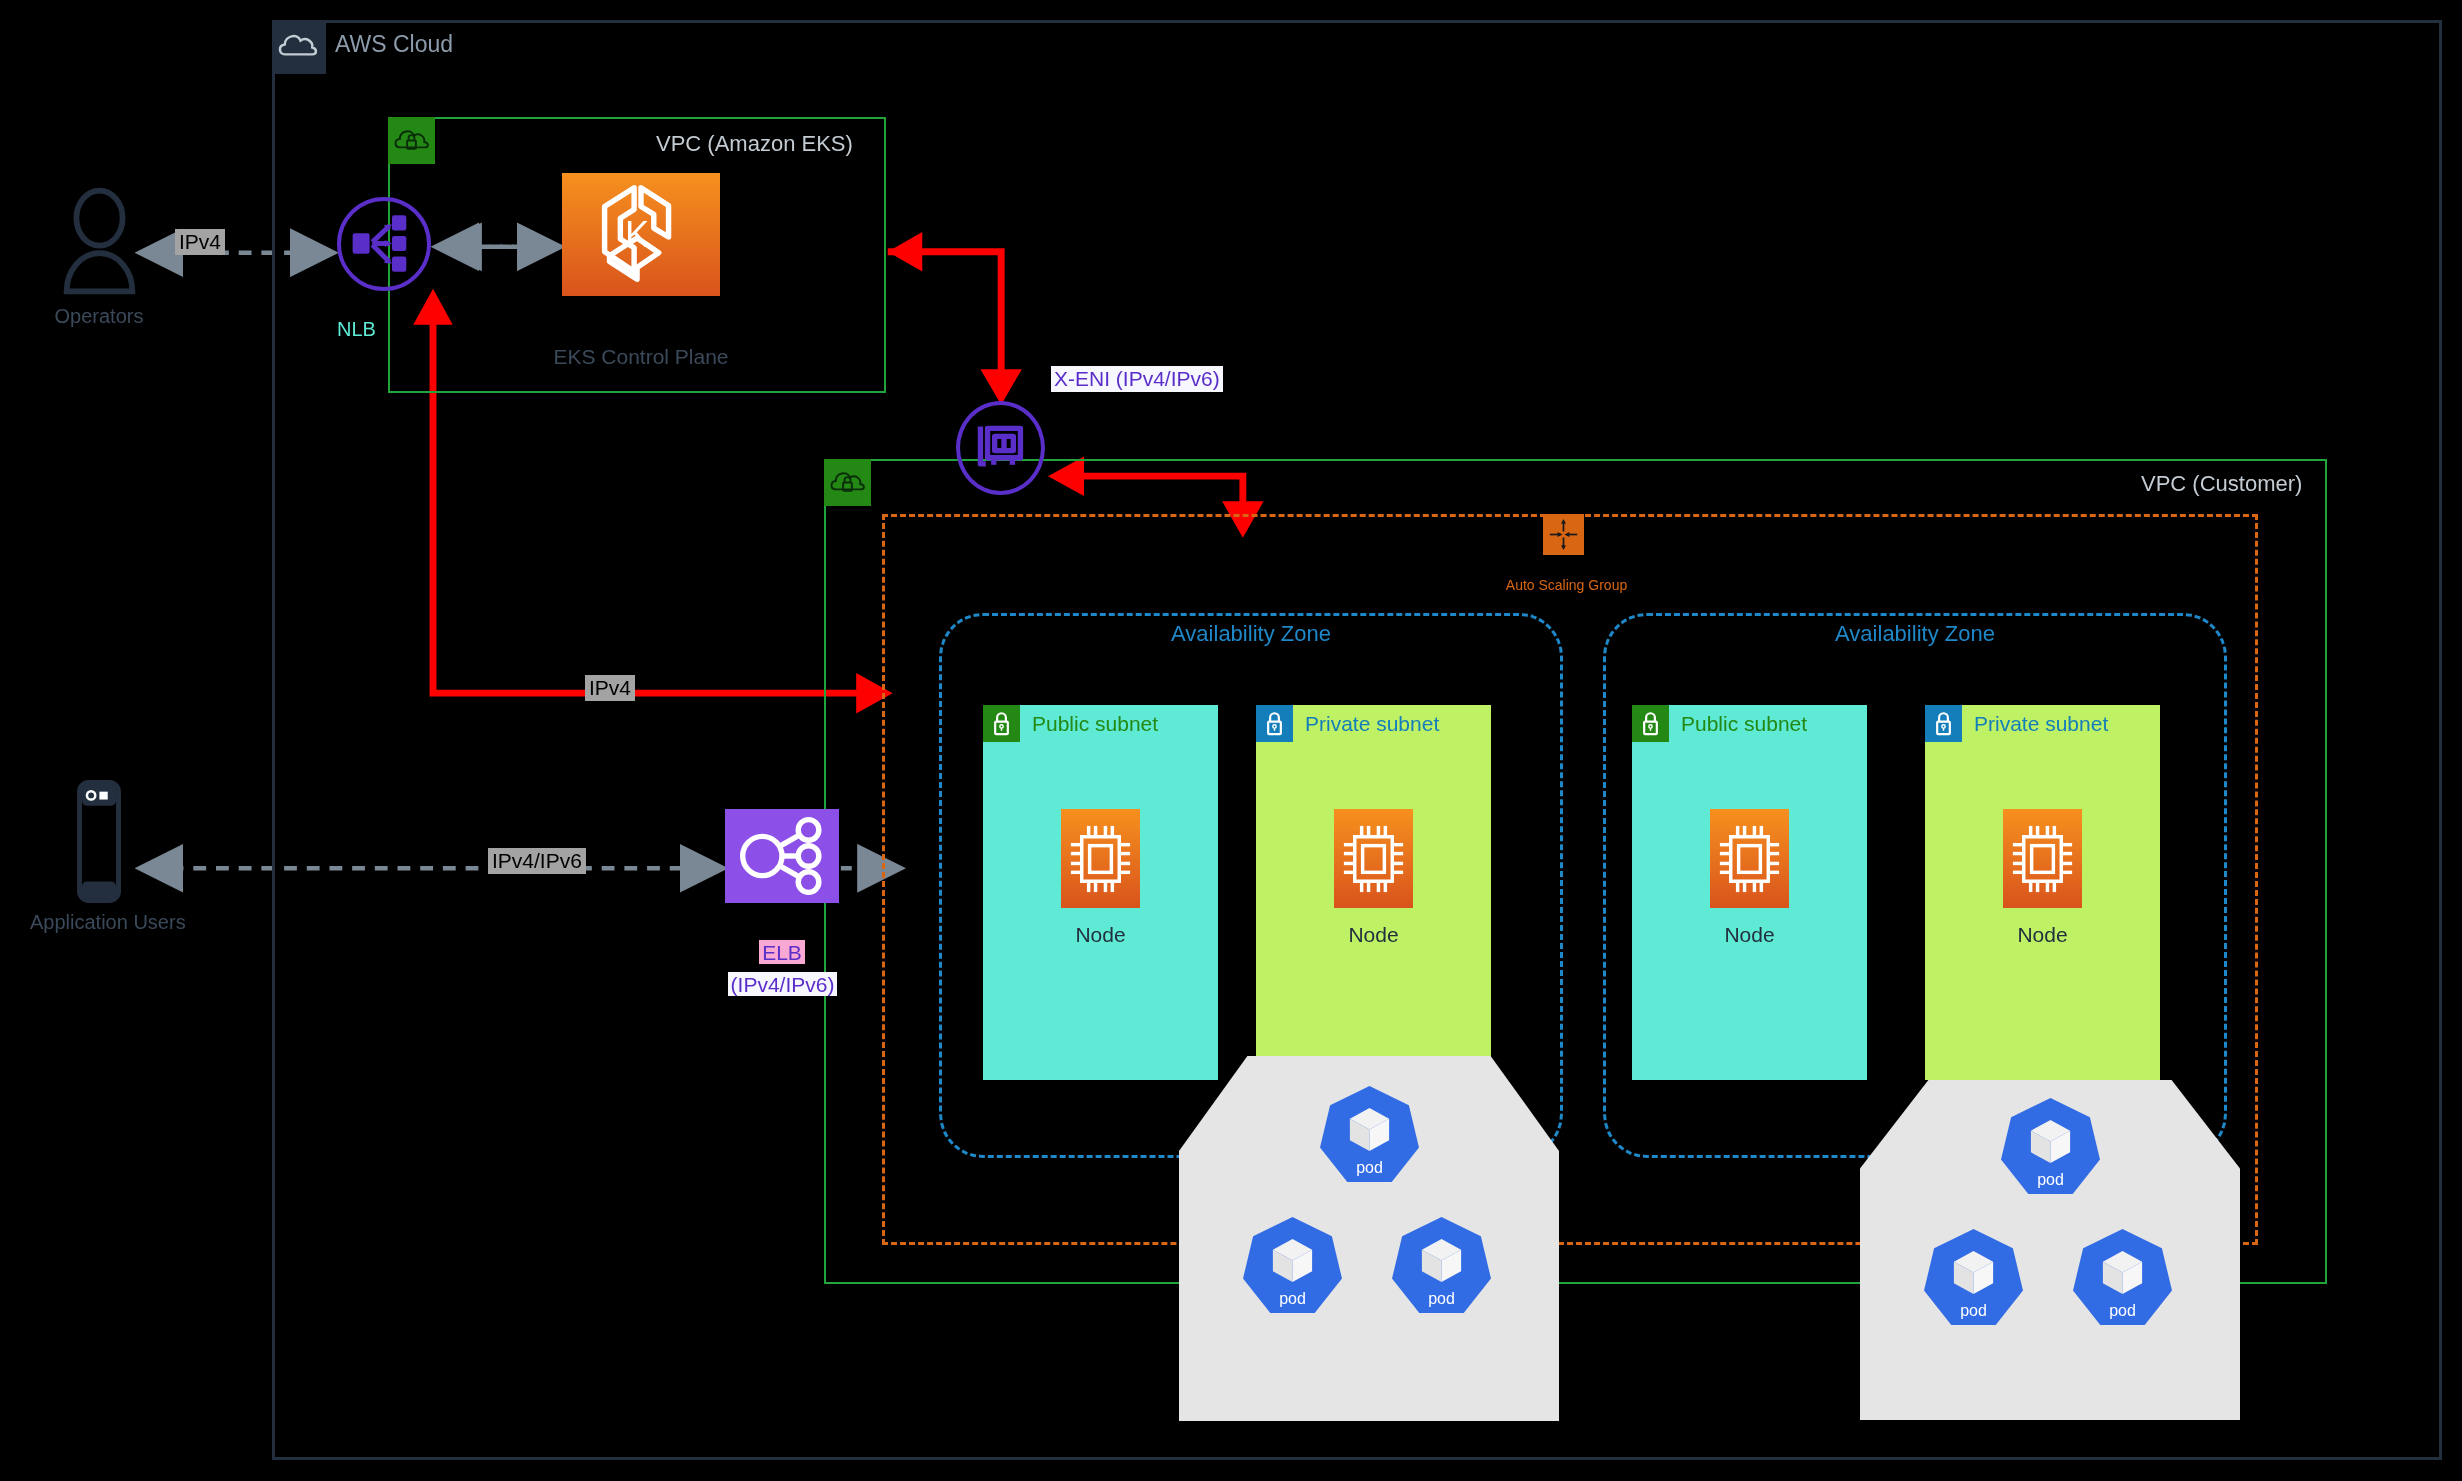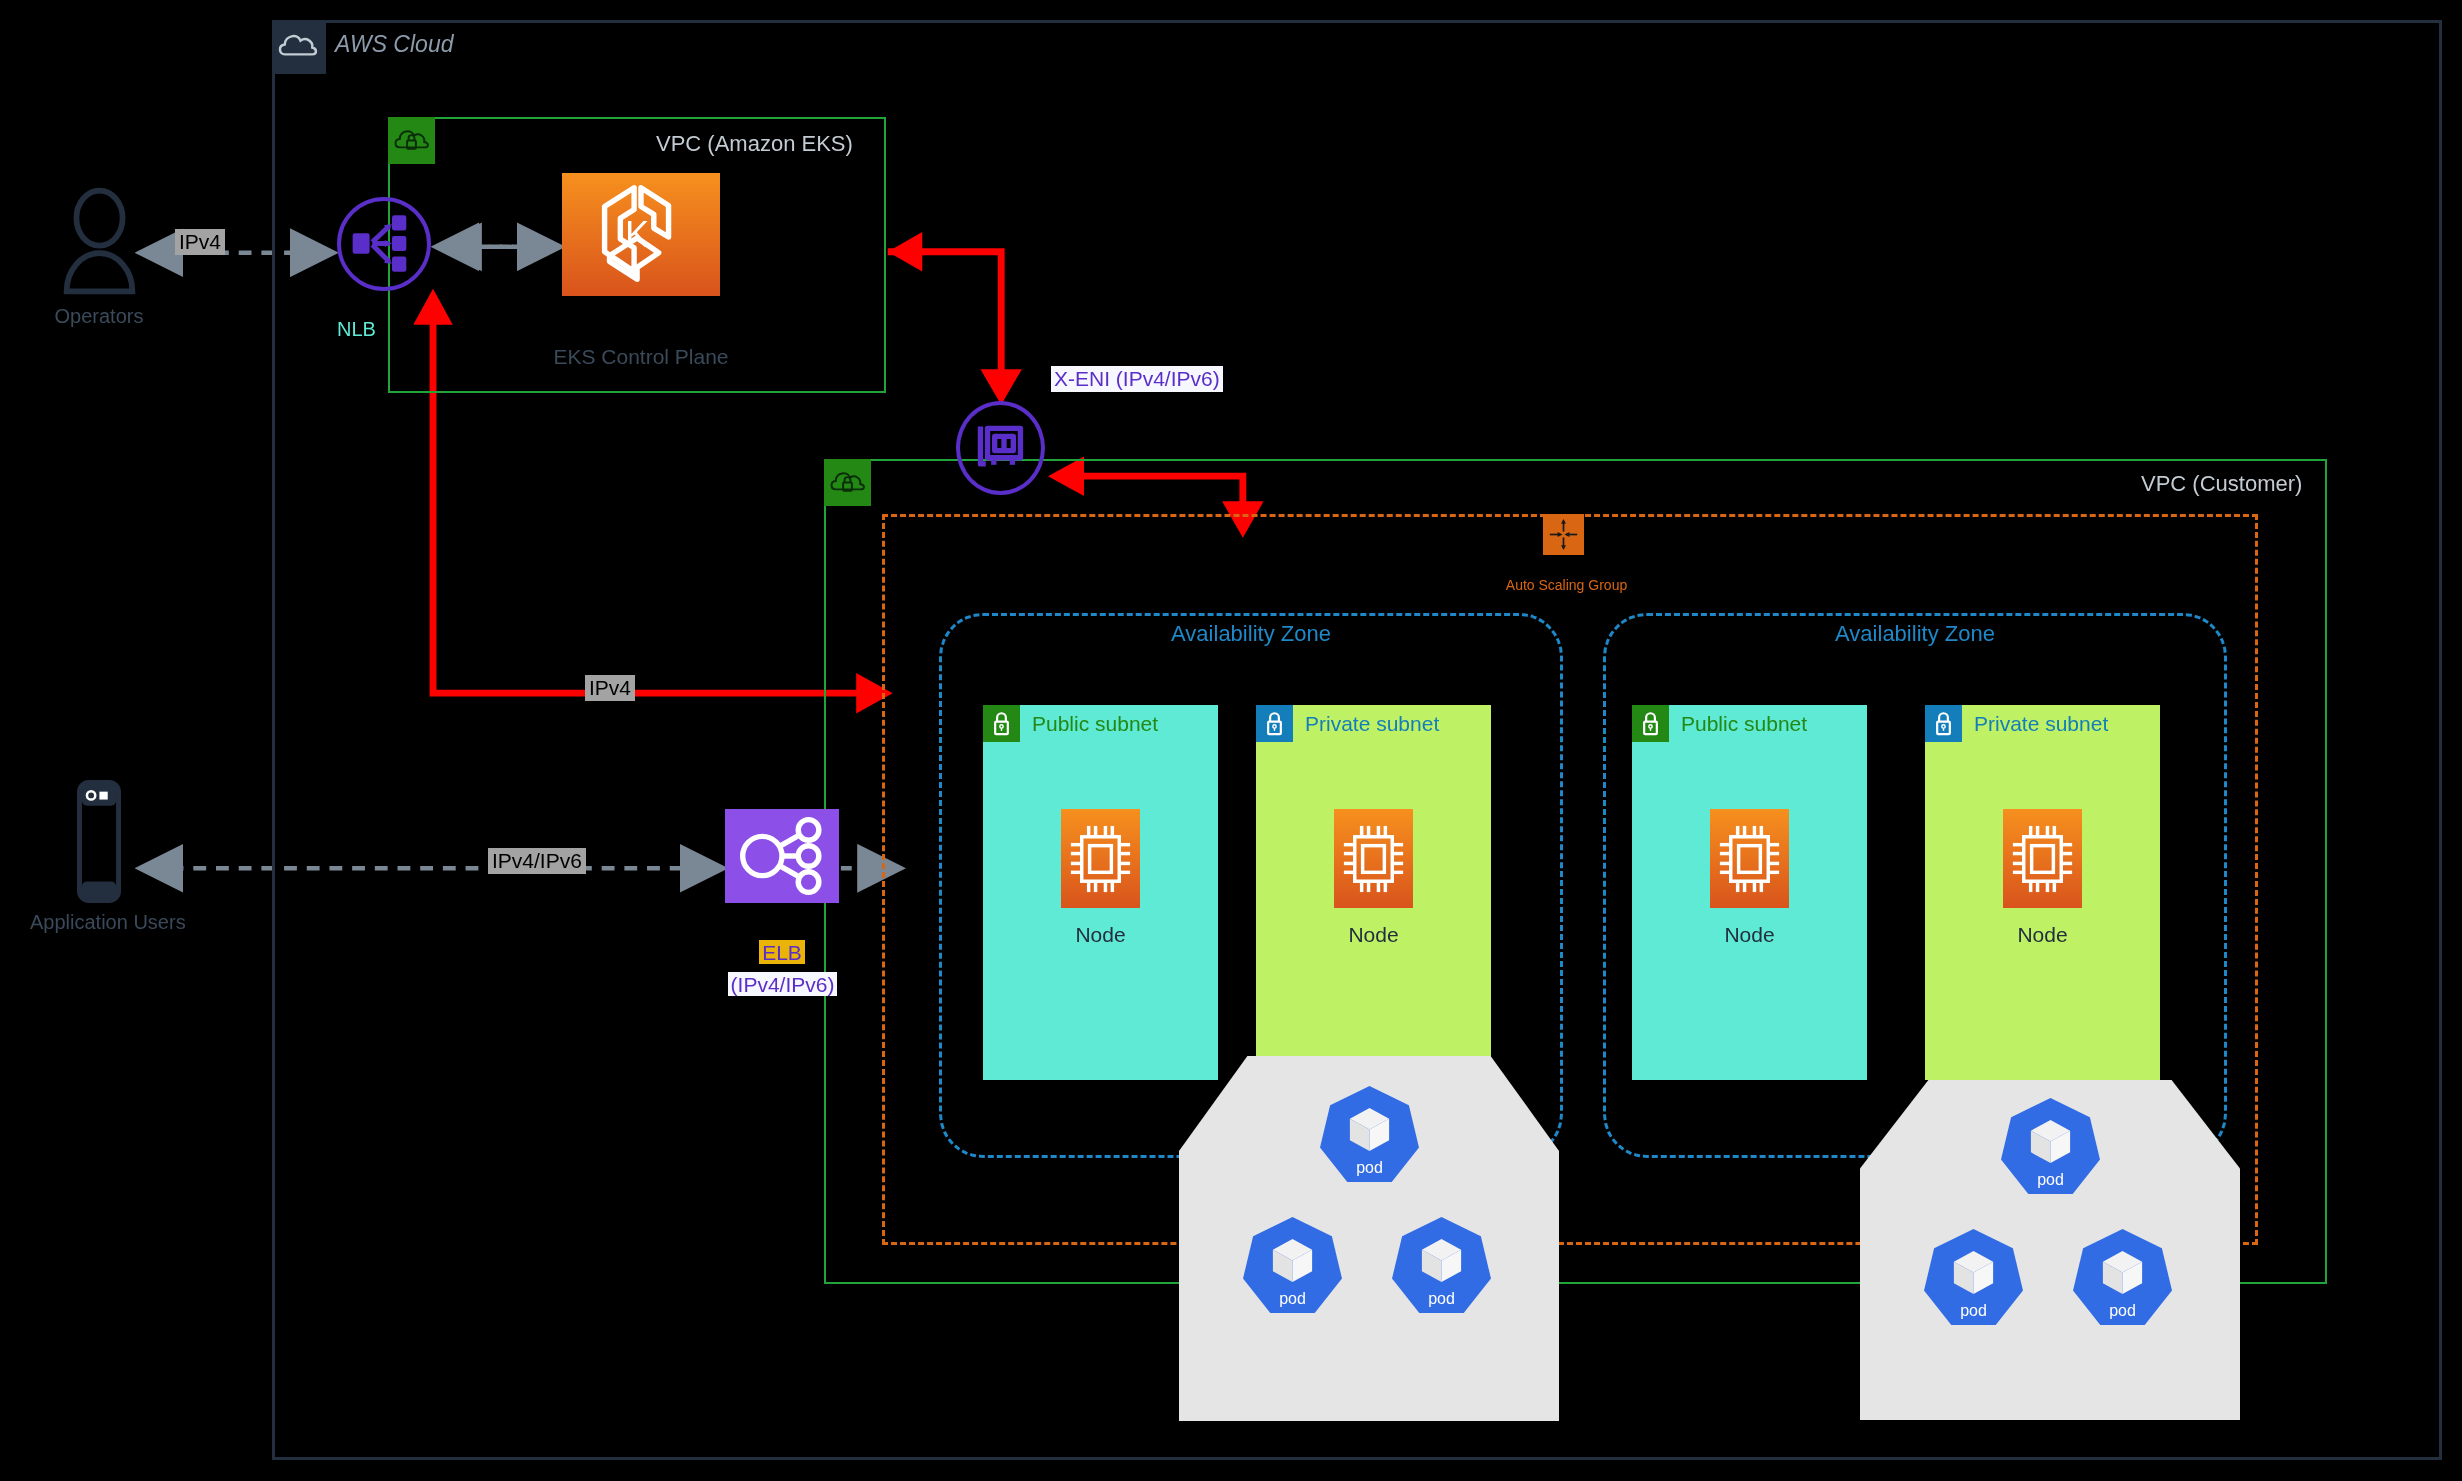--- a/index.html
+++ b/index.html
@@ -17,21 +17,21 @@
     left:272px;top:20px;width:2170px;height:1440px;
     border:3px solid #232F3E;
     box-sizing:border-box;
   }
   #aws-cloud-tab{
     left:272px;top:20px;width:54px;height:54px;
     background:#232F3E;
   }
   #aws-cloud-label{
     left:335px;top:31px;
-    font-size:23px;color:#8C9BAB;white-space:nowrap;font-style:italic;
+    font-size:23px;color:#8C9BAB;white-space:nowrap;
   }
 
   
   #vpc-eks{
     left:388px;top:117px;width:498px;height:276px;
     border:2px solid #21A43A;
     box-sizing:border-box;
   }
   #vpc-eks-tab{
     left:388px;top:117px;width:47px;height:47px;
@@ -153,21 +153,21 @@
     font-size:21px;color:#5A2EC8;white-space:nowrap;
   }
 
   
   #elb-icon{left:725px;top:809px;width:114px;height:94px;
     background:#8C4FE8;}
   #elb-label1{
     left:725px;top:940px;width:114px;text-align:center;
     font-size:21px;color:#5A2EC8;white-space:nowrap;
   }
-  #elb-label1 span{background:#eab308;padding:0.5px 3px;}
+  #elb-label1 span{background:#f9a8d4;padding:0.5px 3px;}
   #elb-label2{
     left:681px;top:972px;width:203px;text-align:center;
     font-size:21px;color:#5A2EC8;white-space:nowrap;
   }
   #elb-label2 span{background:#F7F7FF;padding:0.5px 3px;}
 
   
   #eks-icon{
     left:562px;top:173px;width:158px;height:123px;
     background:linear-gradient(180deg,#F6901E 0%,#D9541C 100%);

